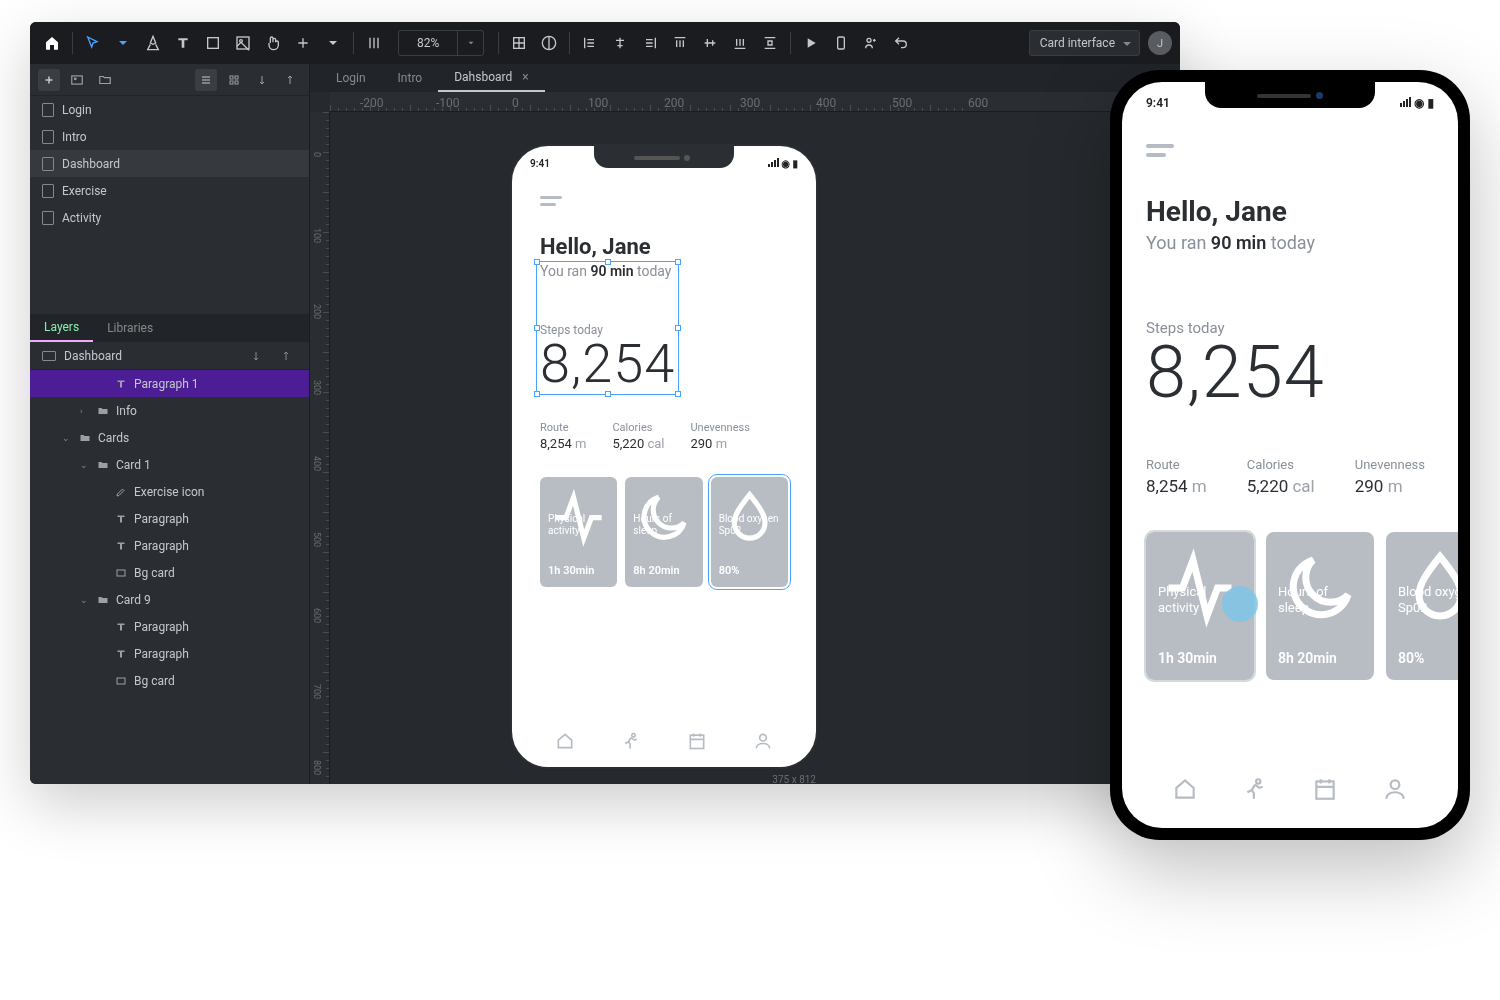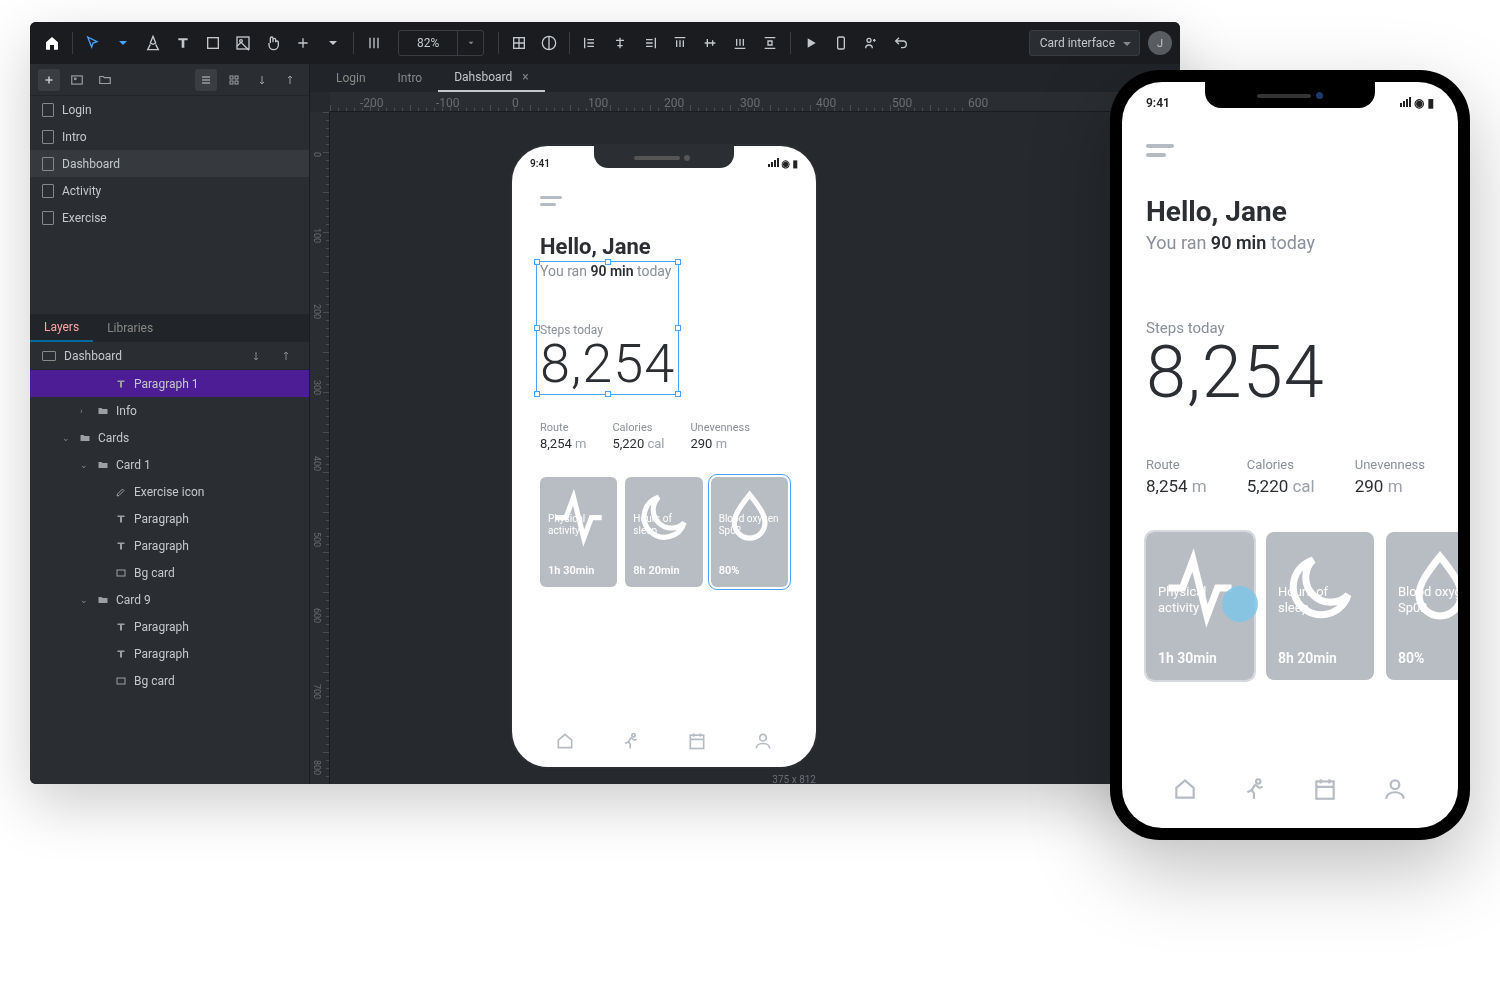--- a/index.html
+++ b/index.html
@@ -26,21 +26,21 @@
 .sub-btn{width:22px;height:22px;display:flex;align-items:center;justify-content:center;cursor:pointer;color:#9ca0a5;border-radius:3px}
 .sub-btn.add{background:#3a3e43}
 .sub-spacer{flex:1}
 .screens-list{flex:0 0 auto}
 .screen-item{height:27px;display:flex;align-items:center;padding:0 12px;gap:8px;font-size:12px;color:#c4c8cc;cursor:pointer}
 .screen-item.selected{background:#363a3f}
 .screen-icon{width:12px;height:14px;border:1px solid #888;border-radius:1px}
 .screens-list{height:218px}
 .tabs-row{height:28px;background:#212428;display:flex;align-items:center;font-size:12px}
 .tab{padding:0 14px;height:100%;display:flex;align-items:center;color:#888;cursor:pointer}
-.tab.active{color:#fca5a5;border-bottom:2px solid #0369a1}
+.tab.active{color:#86efac;border-bottom:2px solid #f0abfc}
 .layers-head{height:28px;display:flex;align-items:center;padding:0 12px;gap:8px;font-size:12px;color:#c4c8cc;border-bottom:1px solid #212428}
 .layers-head .sp{flex:1}
 .mon-icon{width:14px;height:10px;border:1px solid #888;border-radius:1px}
 .layers-tree{flex:1;overflow-y:auto;font-size:12px;color:#c4c8cc}
 .layer-item{height:27px;display:flex;align-items:center;gap:6px;cursor:pointer;padding-right:10px}
 .layer-item.selected{background:#4c1d95}
 .li-arrow{width:10px;font-size:9px;color:#888}
 .li-icon{width:14px;display:flex;align-items:center;justify-content:center;color:#9ca0a5}
 .li-icon svg{width:12px;height:12px}
 .canvas-area{flex:1;background:#26292d;position:relative;overflow:hidden}
@@ -328,25 +328,25 @@
           <div class="screen-item">
             <span class="screen-icon"></span>
             <span>Intro</span>
           </div>
           <div class="screen-item selected">
             <span class="screen-icon"></span>
             <span>Dashboard</span>
           </div>
           <div class="screen-item">
             <span class="screen-icon"></span>
-            <span>Activity</span>
+            <span>Exercise</span>
           </div>
           <div class="screen-item">
             <span class="screen-icon"></span>
-            <span>Exercise</span>
+            <span>Activity</span>
           </div>
         </div>
 
       <div class="tabs-row">
         <div class="tab active">Layers</div>
         <div class="tab">Libraries</div>
       </div>
       <div class="layers-head">
         <span class="mon-icon"></span>
         <span>Dashboard</span>

